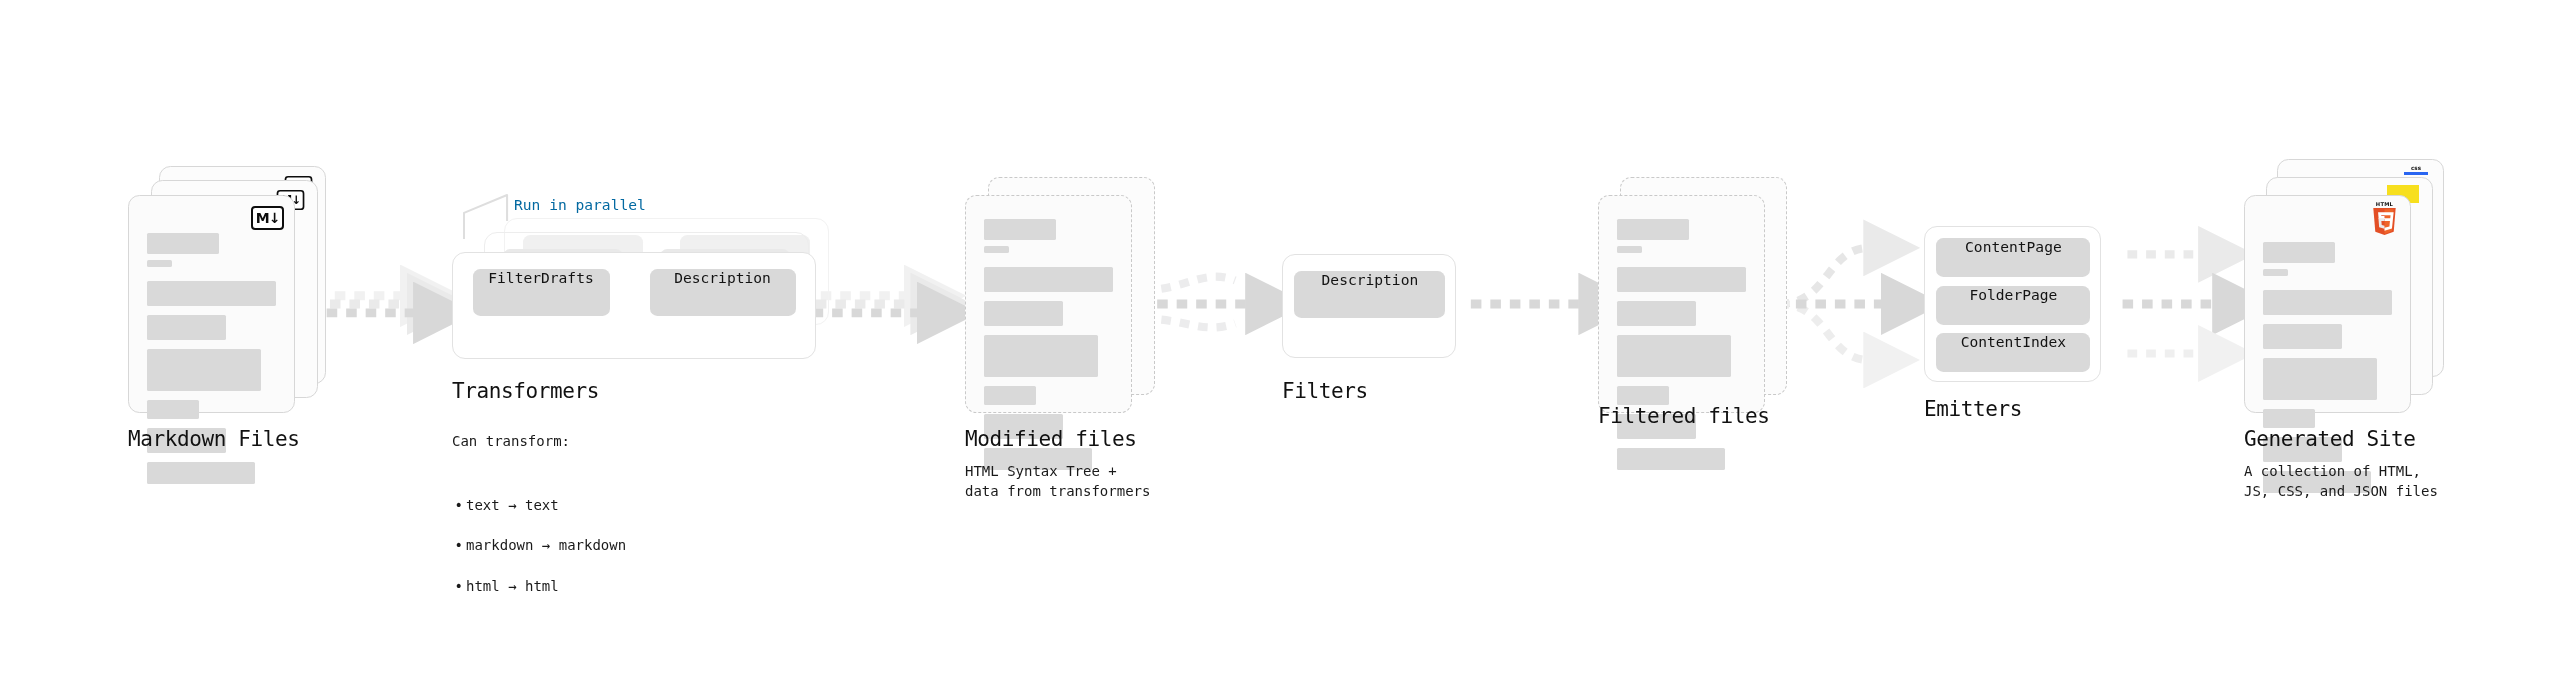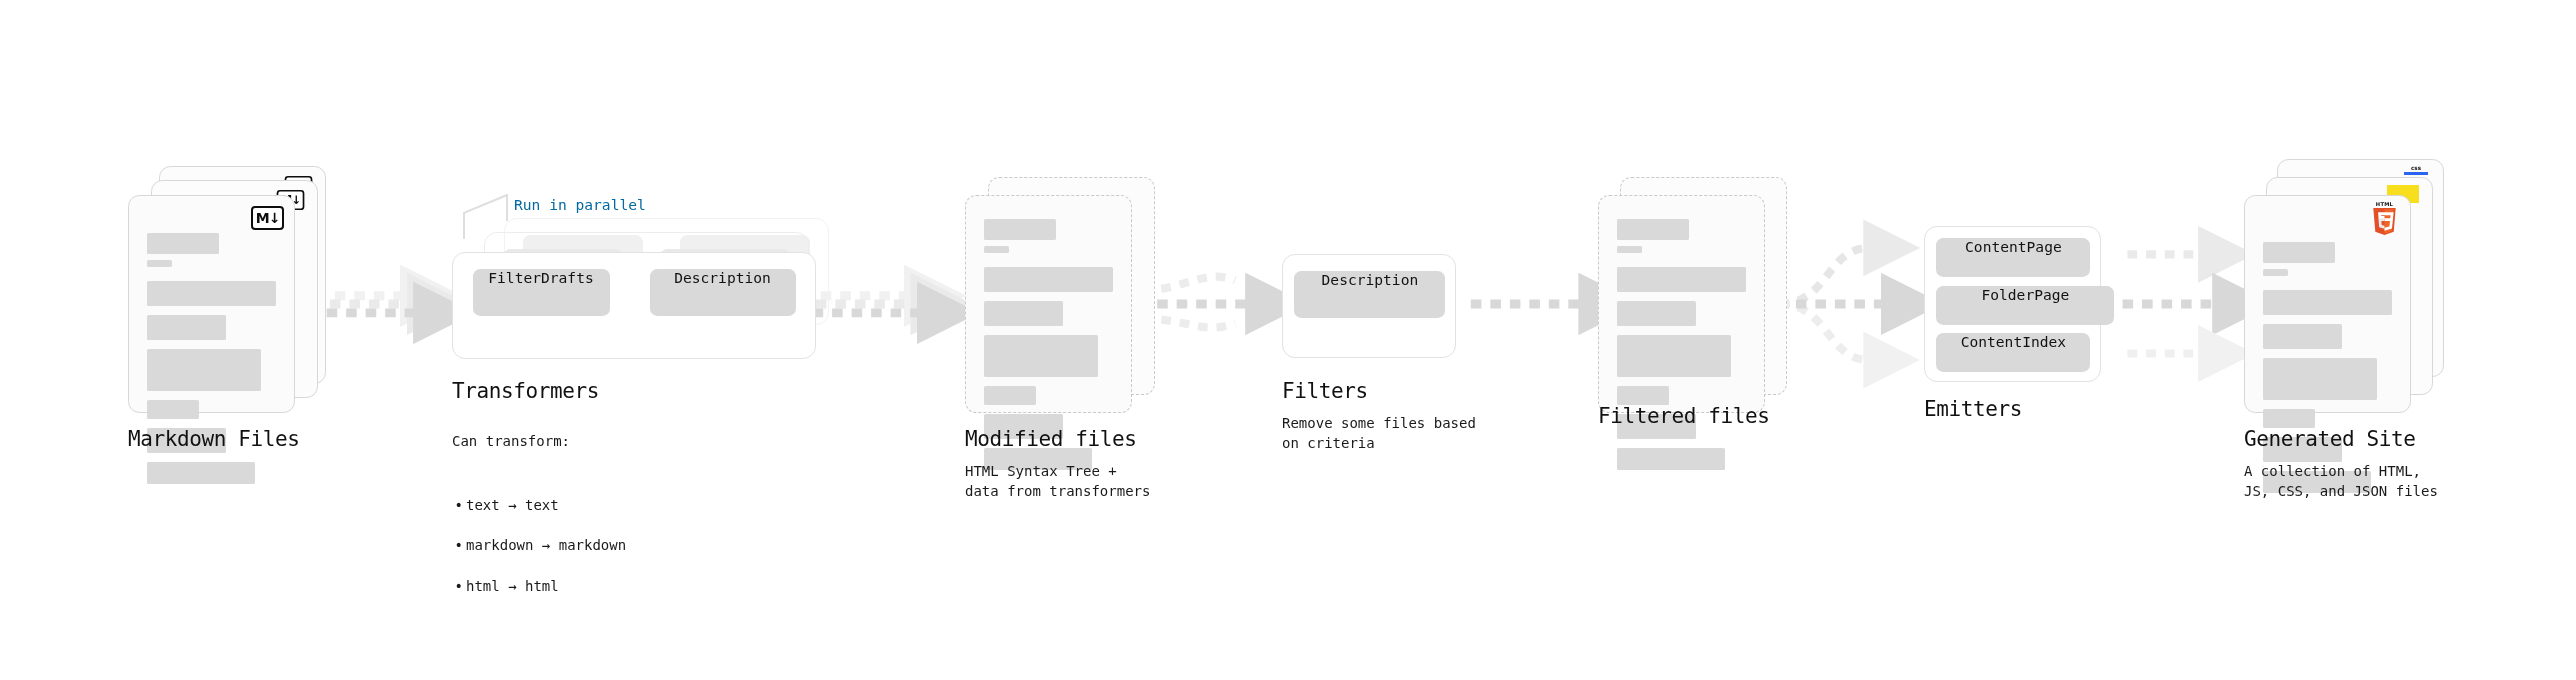--- a/index.html
+++ b/index.html
@@ -241,22 +241,20 @@
   </div>
 
   <div class="node">
     <div class="groupbox" style="left:1282px;top:254px;width:174px;height:104px;">
       <div class="pill" style="left:11.4px;top:16.3px;width:151px;height:47px;">
         <span>Description</span>
       </div>
     </div>
     <div class="caption" style="left:1282px;top:379px;width:268px;">
       <div class="title">Filters</div>
-      <div class="desc">Remove some files based
-on criteria</div>
     </div>
   </div>
 
   <div class="node">
     <div class="sheet dashed back" style="left:1620px;top:177px;width:167px;height:218px;"></div>
     <div class="sheet dashed" style="left:1598px;top:195px;width:167px;height:218px;">
       <div class="sheet-body" style="top:23px;">
         <div class="bar h-title"></div>
         <div class="bar h-sub"></div>
         <div class="bar r1"></div>
@@ -270,21 +268,21 @@
     <div class="caption" style="left:1598px;top:404px;width:268px;">
       <div class="title">Filtered files</div>
     </div>
   </div>
 
   <div class="node">
     <div class="groupbox" style="left:1924px;top:226px;width:177px;height:156px;">
       <div class="pill" style="left:11.4px;top:11.4px;width:154px;height:39px;">
         <span>ContentPage</span>
       </div>
-      <div class="pill" style="left:11.4px;top:59px;width:178px;height:39px;">
+      <div class="pill" style="left:11.4px;top:59px;width:154px;height:39px;">
         <span>FolderPage</span>
       </div>
       <div class="pill" style="left:11.4px;top:106px;width:154px;height:39px;">
         <span>ContentIndex</span>
       </div>
     </div>
     <div class="caption" style="left:1924px;top:397px;width:276px;">
       <div class="title">Emitters</div>
     </div>
   </div>

